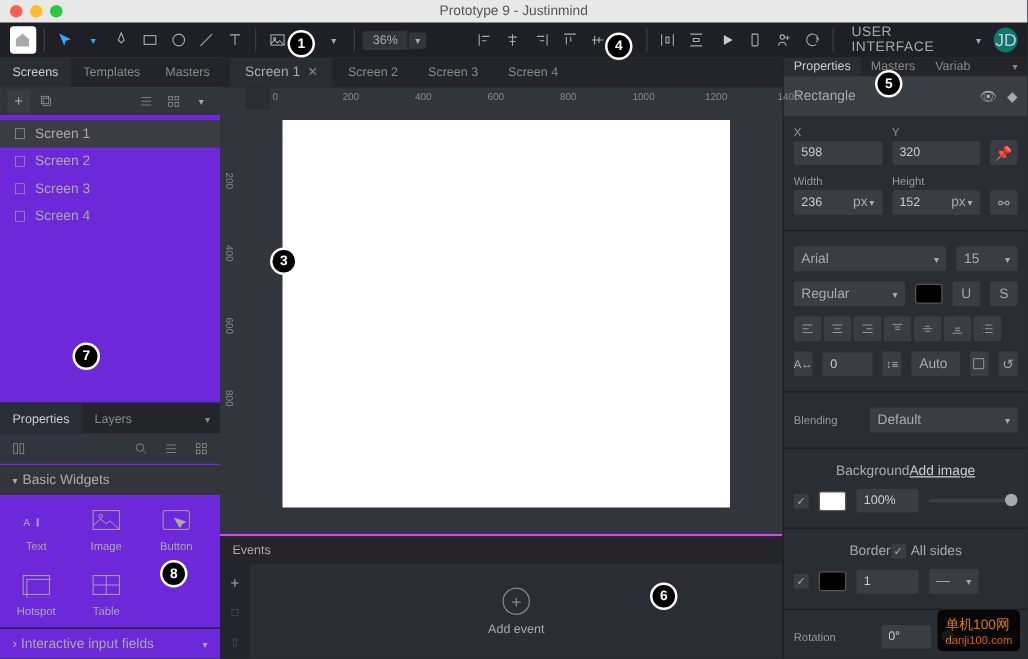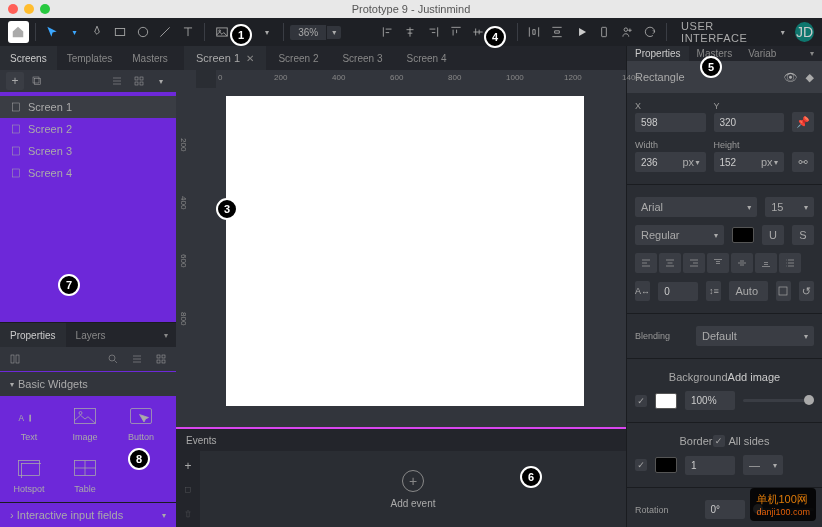--- a/index.html
+++ b/index.html
@@ -73,21 +73,21 @@
 .pinput{background:#3a3d44;border:none;padding:4px 6px;font-size:10px;color:#ccc;width:100%;border-radius:2px}
 .psel{background:#3a3d44;padding:4px 6px;font-size:10px;display:flex;justify-content:space-between;align-items:center;border-radius:2px}
 .divider{height:1px;background:#1a1c20;margin:4px -8px}
 .alignrow{display:flex;gap:2px}
 .abtn{width:22px;height:20px;display:flex;align-items:center;justify-content:center;background:#3a3d44;border-radius:2px;cursor:pointer}
 .abtn svg{width:12px;height:12px;stroke:#aaa;fill:none;stroke-width:1.3}
 .swatch{width:22px;height:16px;border:1px solid #555;border-radius:2px}
 .swb{background:#000}.sww{background:#fff}
 .chk{width:12px;height:12px;background:#3a3d44;display:inline-flex;align-items:center;justify-content:center;font-size:9px;border-radius:2px}
 .linkrow{display:flex;justify-content:center;align-items:center;font-size:10px}
-.linkrow a{color:#ccc;}
+.linkrow a{color:#ccc;text-decoration:underline}
 .slider{flex:1;height:3px;background:#3a3d44;border-radius:2px;position:relative}
 .sliderknob{position:absolute;width:10px;height:10px;background:#aaa;border-radius:50%;top:-4px}
 .callout{position:absolute;width:22px;height:22px;border:2px solid #fff;border-radius:50%;background:#000;display:flex;align-items:center;justify-content:center;color:#fff;font-size:11px;font-weight:bold;z-index:100;pointer-events:none}
 .watermark{position:absolute;right:6px;bottom:6px;background:#000;padding:4px 6px;border-radius:4px;font-size:10px;opacity:0.85;z-index:200}
 .watermark .l1{color:#ff8800}
 .watermark .l2{color:#ff6600;font-size:9px}
 .chev{font-size:8px}
 </style>
 </head>
 <body>

